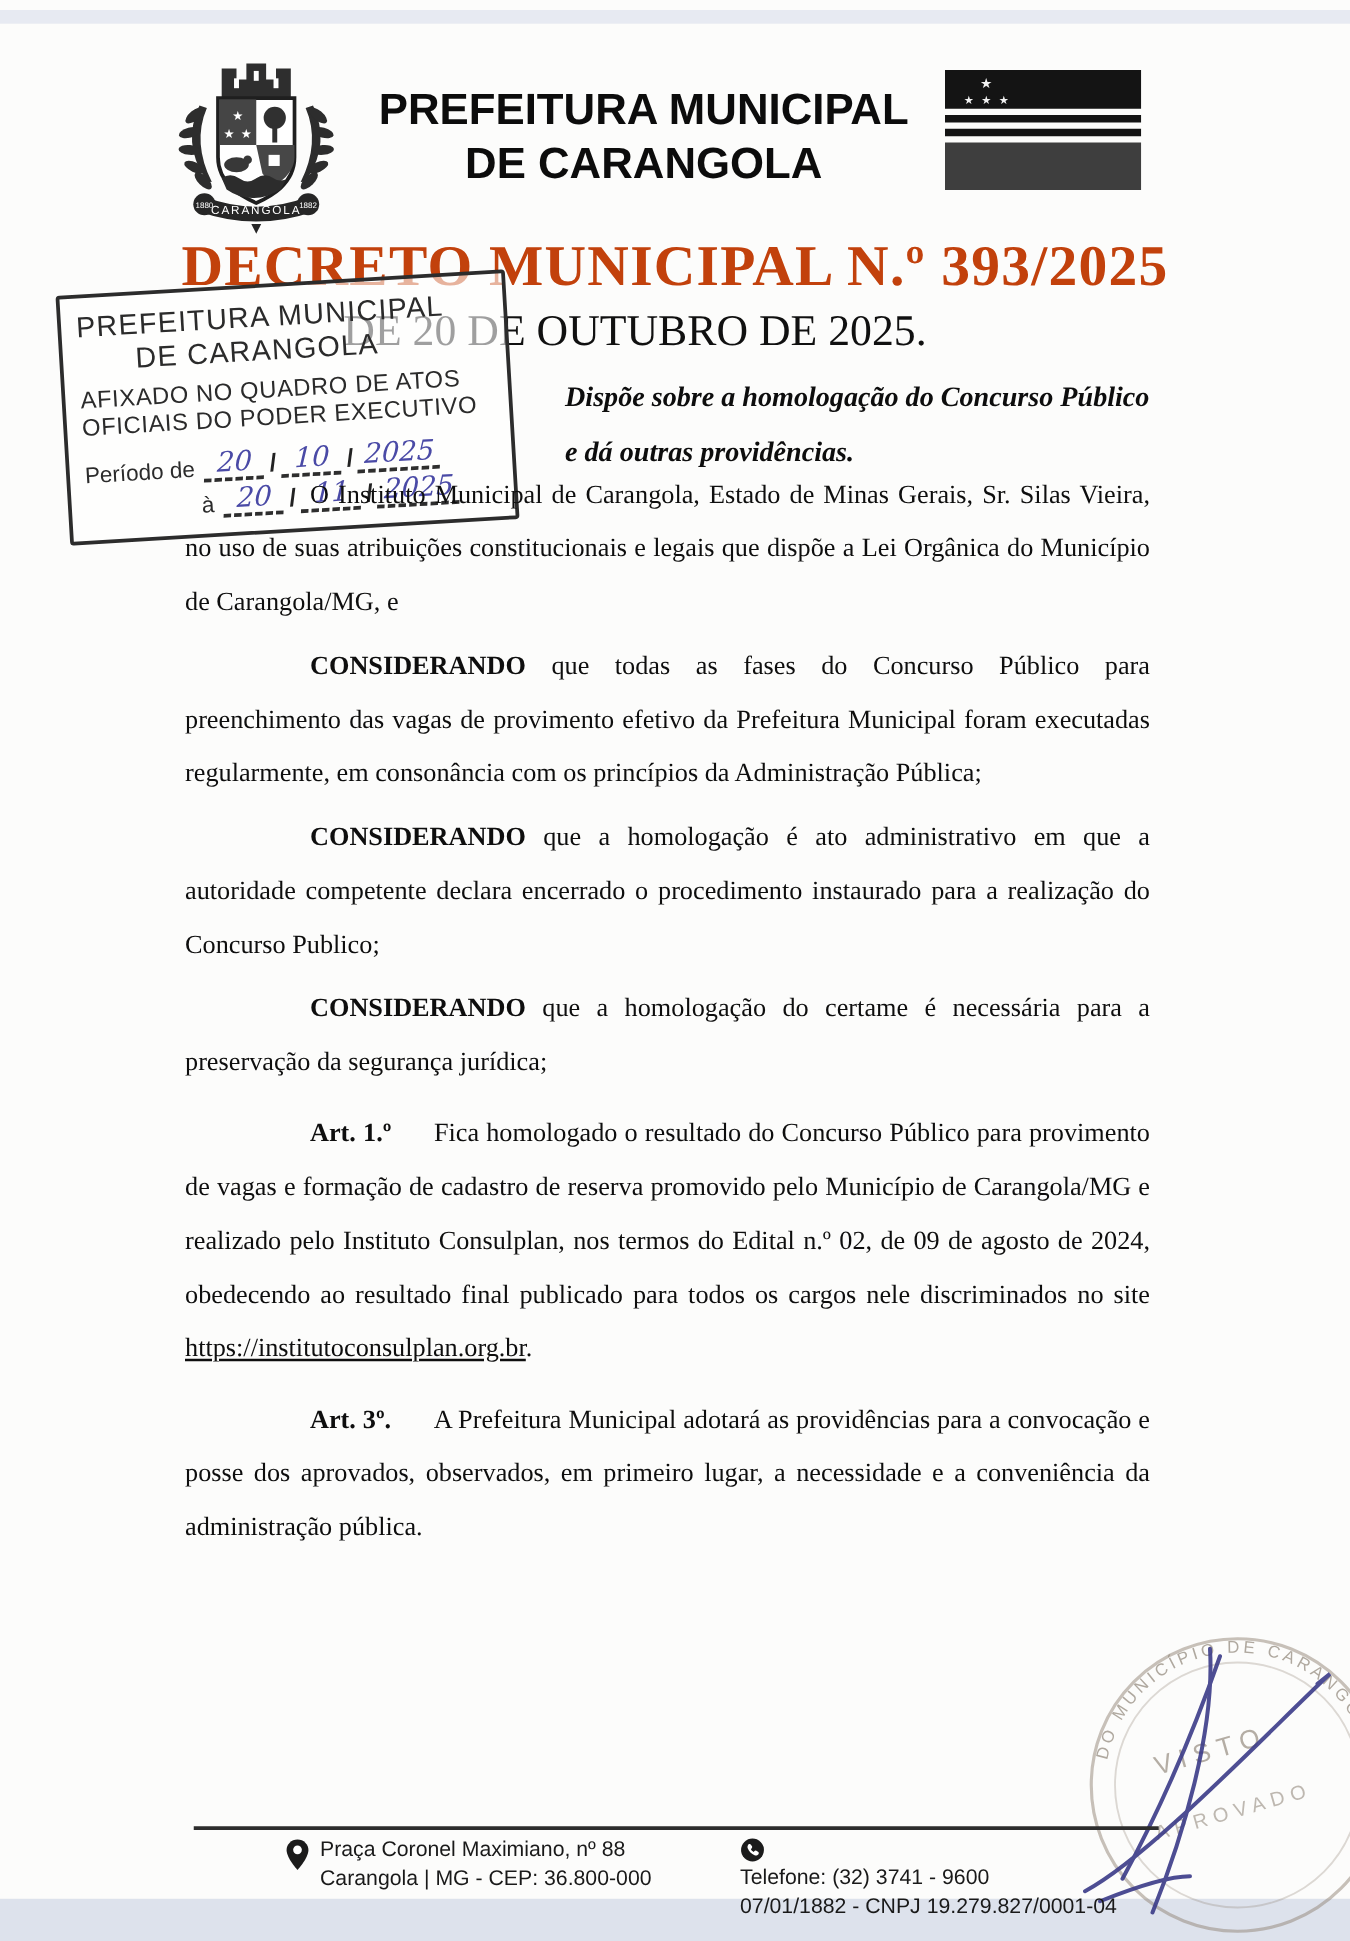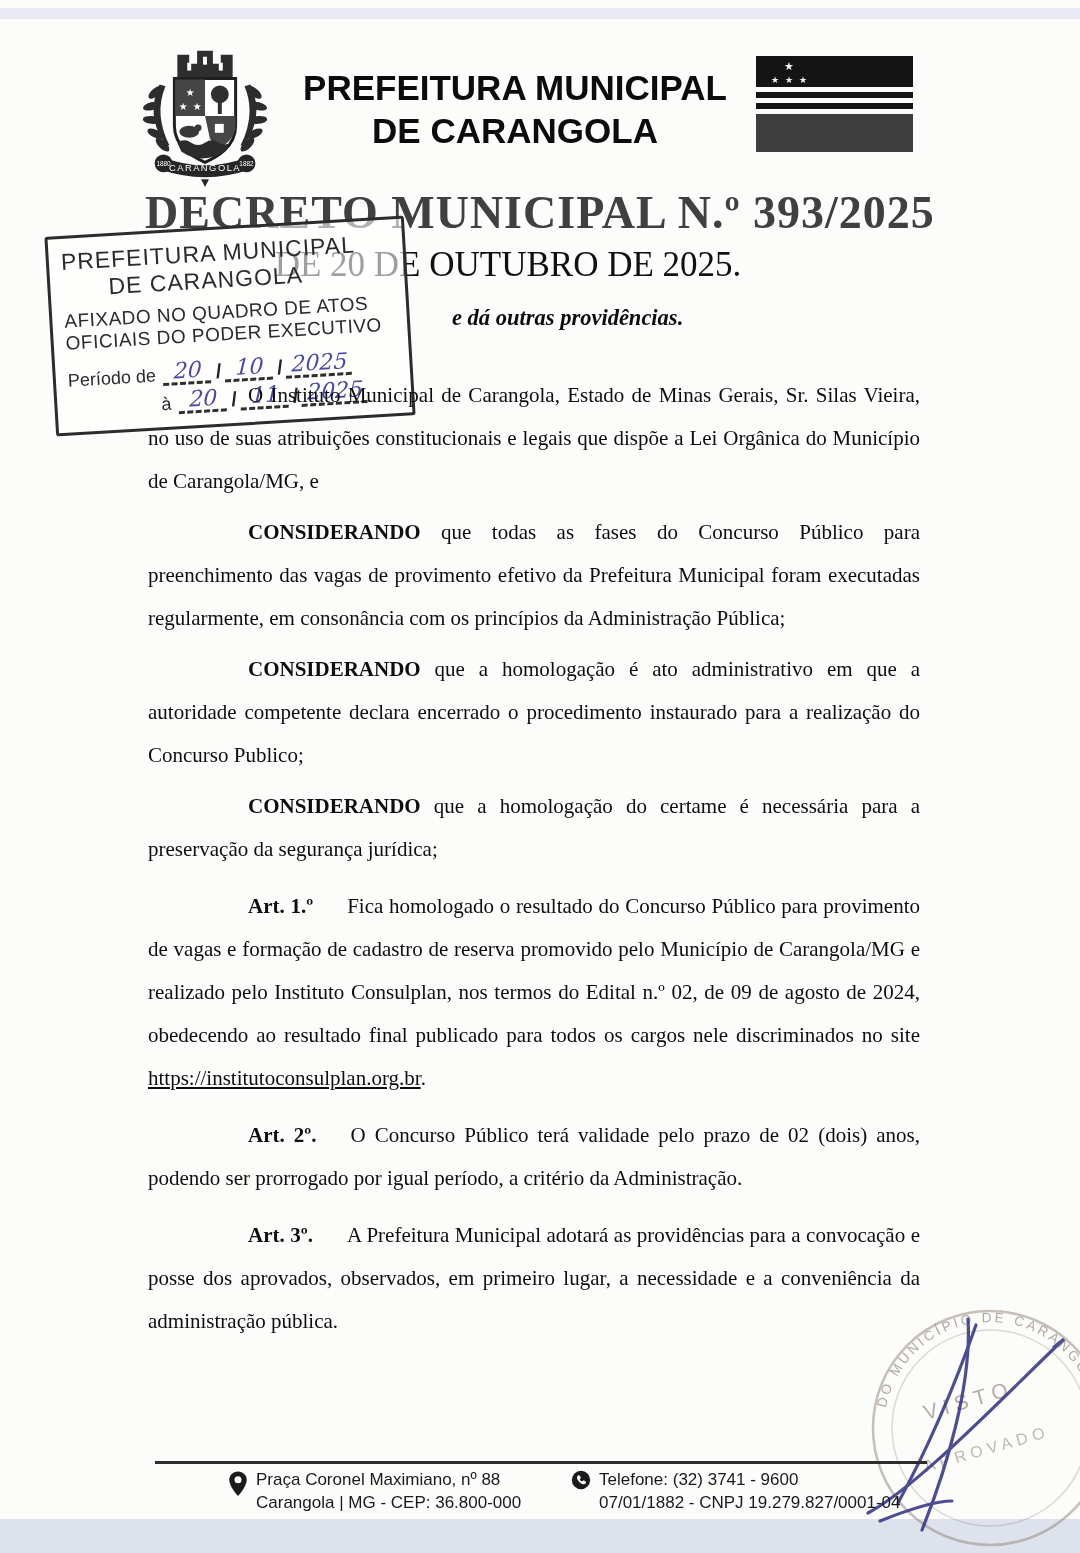--- a/index.html
+++ b/index.html
@@ -11,21 +11,21 @@
 
   
   .crest{position:absolute;left:126px;top:40px;width:158px;height:150px;}
   .org-title{position:absolute;left:290px;top:66px;width:450px;text-align:center;
              font-family:"Liberation Sans", sans-serif;font-weight:bold;font-size:35px;
              line-height:43px;color:#0c0c0c;letter-spacing:0px;}
   .flag{position:absolute;left:756px;top:56px;width:157px;height:100px;}
 
   
   .decree-title{position:absolute;left:0;top:186px;width:1080px;text-align:center;}
-  .decree-title .l1{font-size:46px;font-weight:bold;letter-spacing:1px;color:#404040;}
+  .decree-title .l1{font-size:46px;font-weight:bold;letter-spacing:1px;color:#c2410c;}
   .decree-title .l2{font-size:35px;margin-top:6px;transform:translateX(-32px);color:#101010;}
 
   
   .affix{position:absolute;left:50px;top:226px;width:330px;padding:10px 12px 12px;
          border:3px solid #2c2c2c;border-radius:3px;transform:rotate(-3.4deg);
          font-family:"Liberation Sans", sans-serif;color:#2b2b2b;background:rgba(255,255,255,0.6);}
   .affix .s1{font-size:23px;letter-spacing:1px;}
   .affix .s2{font-size:23px;letter-spacing:1px;margin-left:46px;}
   .affix .s3{font-size:19px;margin-top:8px;letter-spacing:0.5px;}
   .affix .s4{font-size:19px;letter-spacing:0.5px;}
@@ -55,21 +55,21 @@
   
   .round-stamp{position:absolute;left:848px;top:1300px;width:264px;height:256px;}
   .signature{position:absolute;left:840px;top:1295px;width:250px;height:265px;}
 
   
   .footer-line{position:absolute;left:155px;top:1461px;width:772px;height:3px;background:#2d2d2d;}
   .footer-col{position:absolute;top:1468px;display:flex;align-items:flex-start;
               font-family:"Liberation Sans", sans-serif;font-weight:normal;font-size:17px;
               line-height:23px;color:#191919;}
   .footer-address{left:228px;}
-  .footer-phone{left:571px;}
+  .footer-phone{left:592px;flex-direction:column;}
   .footer-col .icon{margin-right:8px;margin-top:2px;flex:0 0 auto;}
 </style>
 </head>
 <body>
 
 <div class="page">
 
   <div class="edge-strip edge-top"></div>
   <div class="edge-strip edge-bottom"></div>
 
@@ -161,30 +161,30 @@
       <span class="plabel">à</span>
       <span class="slot d ink" style="color: rgb(74, 74, 166);">20</span>
         <span class="sep">/</span>
         <span class="slot m ink" style="color: rgb(74, 74, 166);">11</span>
         <span class="sep">/</span>
         <span class="slot y ink" style="color: rgb(74, 74, 166);">2025</span>
     </div>
   </div>
 
   <div class="epigraph">
+    <div>Dispõe sobre a homologação do Concurso Público</div>
     <div>e dá outras providências.</div>
   </div>
 
   <div class="doc-body">
       <p class="para"><span>O Instituto Municipal de Carangola, Estado de Minas Gerais, Sr. </span><span class="i">Silas Vieira</span><span>, no uso de suas atribuições constitucionais e legais que dispõe a Lei Orgânica do Município de Carangola/MG, e</span></p>
       <p class="para"><span class="b">CONSIDERANDO</span><span> que todas as fases do Concurso Público para preenchimento das vagas de provimento efetivo da Prefeitura Municipal foram executadas regularmente, em consonância com os princípios da Administração Pública;</span></p>
       <p class="para"><span class="b">CONSIDERANDO</span><span> que a homologação é ato administrativo em que a autoridade competente declara encerrado o procedimento instaurado para a realização do Concurso Publico;</span></p>
       <p class="para"><span class="b">CONSIDERANDO</span><span> que a homologação do certame é necessária para a preservação da segurança jurídica;</span></p>
       <p class="para gap-lg"><span class="b">Art. 1.º</span><span class="tab"></span><span>Fica homologado o resultado do Concurso Público para provimento de vagas e formação de cadastro de reserva promovido pelo Município de Carangola/MG e realizado pelo Instituto Consulplan, nos termos do Edital n.º 02, de 09 de agosto de 2024, obedecendo ao resultado final publicado para todos os cargos nele discriminados no site </span><span class="i u">https://institutoconsulplan.org.br</span><span>.</span></p>
-      <p class="para gap-lg"><span class="b">Art. 2º.</span><span class="tab"></span><span>O Concurso Público terá validade pelo prazo de 02 (dois) anos, podendo ser prorrogado por igual período, a critério da Administração.</span></p>
       <p class="para gap-lg"><span class="b">Art. 3º.</span><span class="tab"></span><span>A Prefeitura Municipal adotará as providências para a convocação e posse dos aprovados, observados, em primeiro lugar, a necessidade e a conveniência da administração pública.</span></p>
     </div>
 
   <svg class="round-stamp" viewBox="0 0 264 256">
     <circle cx="142" cy="128" r="117" fill="none" stroke="rgba(146,132,118,0.5)" stroke-width="2.5"></circle>
     <circle cx="142" cy="128" r="98" fill="none" stroke="rgba(146,132,118,0.3)" stroke-width="1.5"></circle>
     <defs>
       <path id="ringPath" d="M 36 128 A 106 106 0 1 1 248 128 A 106 106 0 1 1 36 128"></path>
     </defs>
     <text font-family="Liberation Sans" font-size="13.5" letter-spacing="3" fill="rgba(128,116,102,0.62)">

